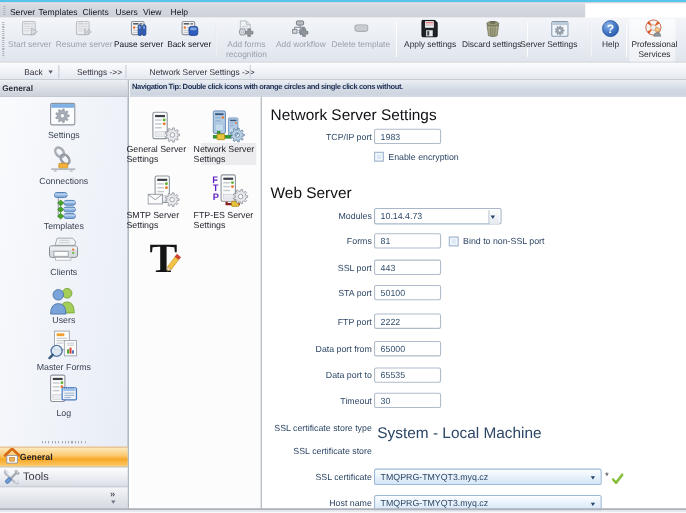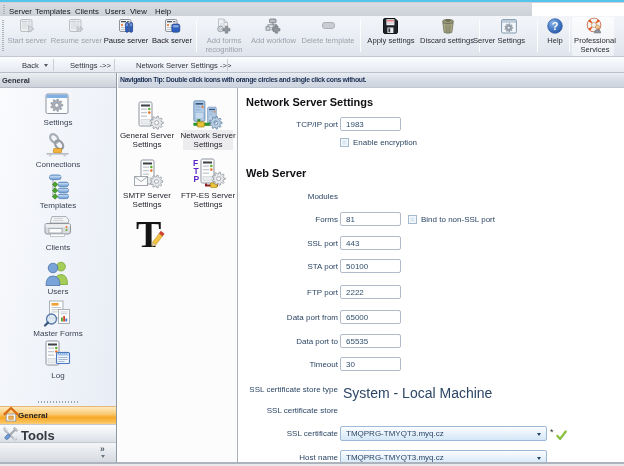--- a/index.html
+++ b/index.html
@@ -4,27 +4,27 @@
 html,body{width:624px;height:466px}
 body{font-family:"Liberation Sans",sans-serif;position:relative;overflow:hidden;background:#fff}
 .ab{position:absolute}
 .tb-lbl{position:absolute;font-size:7.6px;color:#2b2b33;text-align:center;line-height:8.5px;white-space:nowrap}
 .tb-lbl.dis{color:#9aa2ac}
 .tb-sep{position:absolute;top:20px;height:32px;width:1px;background:#c5cad3;border-right:1px solid #fdfdfe}
 .mi{position:absolute;top:3.5px;font-size:7.8px;color:#15151f}
 .bc-txt{position:absolute;top:4px;font-size:7.6px;color:#33343c;white-space:nowrap}
 .bc-sep{position:absolute;top:2px;height:12px;width:1px;background:#c9ced7}
 .nav-lbl{position:absolute;width:116px;text-align:center;font-size:8px;color:#3a4252;line-height:8.6px}
-.mod-lbl{position:absolute;width:64px;text-align:center;font-size:8px;color:#23242c;line-height:9.3px}
+.mod-lbl{position:absolute;width:64px;text-align:left;font-size:8px;color:#23242c;line-height:9.3px}
 .f-lbl{position:absolute;width:100px;text-align:right;font-size:8px;color:#2c4665;white-space:nowrap}
 .f-in{position:absolute;width:61px;height:14px;border:1px solid #b0bcca;border-radius:2px;background:#fff;font-size:8px;color:#32506f;line-height:14px;padding-left:5px}
 .f-dd{position:absolute;width:207px;height:15px;border:1px solid #9db9d9;border-radius:2px;background:linear-gradient(#fdfeff,#e9f2fb 45%,#d5e7f7);font-size:8px;color:#2c4665;line-height:14px;padding-left:5px}
 .f-dd:after{content:"";position:absolute;right:5px;top:6px;border-left:2.6px solid transparent;border-right:2.6px solid transparent;border-top:3.4px solid #24466b}
 .cb{position:absolute;width:9px;height:9px;border:1px solid #a5b9cf;background:#dce8f3;box-shadow:inset 0 0 0 1.5px #f2f7fb}
-.h1{position:absolute;font-size:11px;font-weight:bold;color:#101014}
+.h1{position:absolute;font-size:14px;font-weight:normal;color:#101014}
 </style></head>
 <body>
 
 <div class="ab" style="left:0;top:0;width:624px;height:2px;background:#54c6ec"></div>
 <div class="ab" style="left:0;top:2px;width:624px;height:1px;background:#d8ccd8"></div>
 
 <div class="ab" style="left:0;top:3px;width:532px;height:13px;background:linear-gradient(#d9dce2,#ccd1d8)">
  <div class="ab" style="left:3px;top:2px;width:2px;height:9px;background:repeating-linear-gradient(#aab2bc 0,#aab2bc 1px,transparent 1px,transparent 2px)"></div>
  <span class="mi" style="left:9px">Server</span>
  <span class="mi" style="left:35px">Templates</span>
@@ -78,21 +78,21 @@
  <div class="nav-lbl" style="top:257px">Master Forms</div>
  <div class="nav-lbl" style="top:299px">Log</div>
 
  <div class="ab" style="left:38px;top:328px;width:40px;height:2px;background:repeating-linear-gradient(90deg,#9aa4b0 0,#9aa4b0 1px,transparent 1px,transparent 3px)"></div>
 
  <div class="ab" style="left:0;top:333px;width:116px;height:19px;background:linear-gradient(#fdeaC0,#fbc96f 40%,#f8a826 58%,#fbc15a 85%,#fdd98f);border-top:1px solid #e7b575">
   <span style="position:absolute;left:18px;top:3.5px;font-size:8px;font-weight:bold;color:#202024">General</span>
  </div>
 
  <div class="ab" style="left:0;top:351px;width:116px;height:18px;background:linear-gradient(#fdfdfe,#e2e6ec 80%,#d8dde4);border-top:1px solid #c3c8d1">
-  <span style="position:absolute;left:21px;top:3px;font-size:13px;font-weight:bold;color:#33363e">Tools</span>
+  <span style="position:absolute;left:21px;top:3px;font-size:10px;font-weight:normal;color:#33363e">Tools</span>
  </div>
 
  <div class="ab" style="left:0;top:369px;width:116px;height:21px;background:linear-gradient(#f4f5f8,#d4d9e0);border-top:1px solid #c3c8d1">
   <span style="position:absolute;left:100px;top:1px;font-size:8.5px;color:#4e5763;font-weight:bold">»</span>
   <div class="ab" style="left:101px;top:12px;border-left:2.5px solid transparent;border-right:2.5px solid transparent;border-top:3px solid #6a7482"></div>
  </div>
 </div>
 
 <div class="ab" style="left:118px;top:73px;width:506px;height:15px;background:linear-gradient(#eaeef4,#d3dae4 60%,#ccd4df);border-bottom:1px solid #bfc7d3">
  <span style="position:absolute;left:2px;top:3px;font-size:6.9px;letter-spacing:-0.35px;font-weight:bold;color:#1d3054">Navigation Tip: Double click icons with orange circles and single click cons without.</span>
@@ -107,20 +107,23 @@
 </div>
 
 <div class="ab" id="form" style="left:239px;top:88px;width:385px;height:375px;background:#fff">
  <div class="h1" style="left:7px;top:8px">Network Server Settings</div>
  <div class="f-lbl" style="left:-1px;top:32px">TCP/IP port</div>
  <div class="f-in" style="left:101px;top:29px">1983</div>
  <div class="cb" style="left:101px;top:50px"></div>
  <div class="ab" style="left:114px;top:50px;font-size:8px;color:#2c4665">Enable encryption</div>
  <div class="h1" style="left:7px;top:79px">Web Server</div>
  <div class="f-lbl" style="left:-1px;top:104px">Modules</div>
+ <div class="f-dd" style="left:101px;top:101px;width:116px;background:#fff;border-color:#a8b8c8">10.14.4.73
+   <span style="position:absolute;right:1px;top:1px;width:10px;height:13px;background:linear-gradient(#fbfcfd,#e4e9f0);border-left:1px solid #bcc6d2"></span>
+ </div>
  <div class="f-lbl" style="left:-1px;top:127px">Forms</div>
  <div class="f-in" style="left:101px;top:124px">81</div>
  <div class="cb" style="left:169px;top:127px"></div>
  <div class="ab" style="left:182px;top:127px;font-size:8px;color:#2c4665">Bind to non-SSL port</div>
  <div class="f-lbl" style="left:-1px;top:151px">SSL port</div>
  <div class="f-in" style="left:101px;top:148px">443</div>
  <div class="f-lbl" style="left:-1px;top:174px">STA port</div>
  <div class="f-in" style="left:101px;top:171px">50100</div>
  <div class="f-lbl" style="left:-1px;top:200px">FTP port</div>
  <div class="f-in" style="left:101px;top:197px">2222</div>

